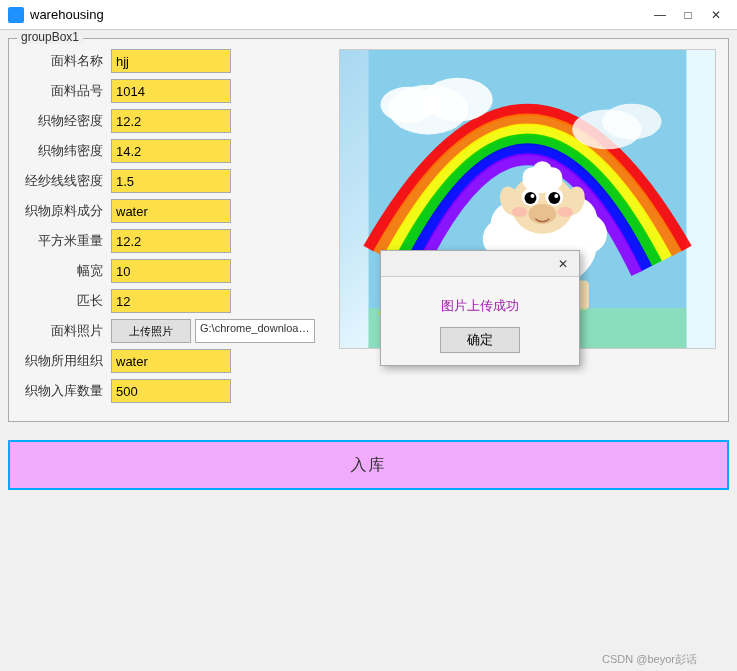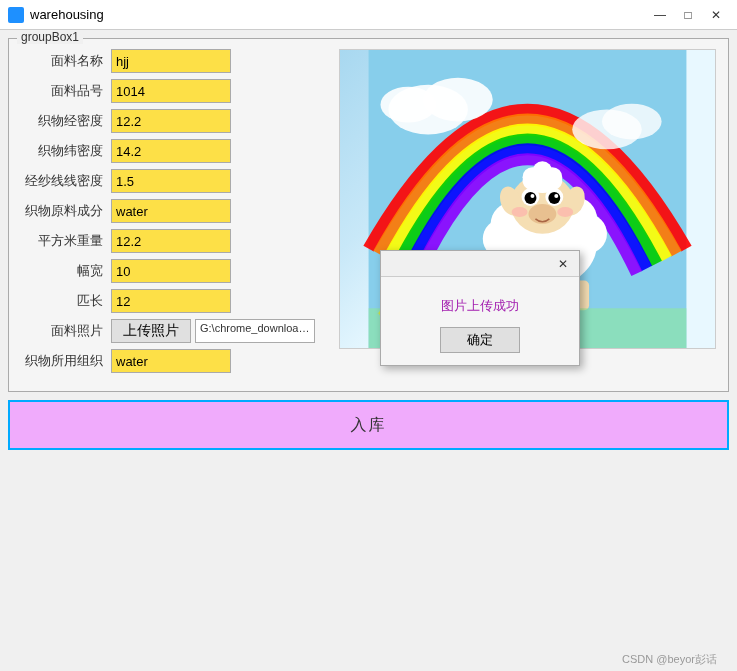--- a/index.html
+++ b/index.html
@@ -62,20 +62,21 @@
       height: calc(671px - 30px);
       position: relative;
       overflow: hidden;
     }
 
     
     .group-box {
       border: 1px solid #aaa;
       background: #f5f5f5;
       padding: 10px 12px 12px 12px;
+      margin-bottom: 10px;
       position: relative;
     }
     .group-box-title {
       position: absolute;
       top: -9px;
       left: 8px;
       background: #f0f0f0;
       padding: 0 4px;
       font-size: 12px;
       color: #333;
@@ -117,21 +118,21 @@
       display: flex;
       align-items: center;
       margin-bottom: 6px;
     }
     .upload-btn {
       width: 80px;
       height: 24px;
       background: #e0e0e0;
       border: 1px solid #aaa;
       cursor: pointer;
-      font-size: 14px;
+      font-size: 11px;
       display: flex;
       align-items: center;
       justify-content: center;
     }
     .file-path-input {
       width: 120px;
       height: 24px;
       border: 1px solid #aaa;
       padding: 2px 4px;
       font-size: 11px;
@@ -234,21 +235,21 @@
       background: #e0e0e0;
       border: 1px solid #aaa;
       cursor: pointer;
       font-size: 13px;
     }
 
     
     .watermark {
       position: absolute;
       bottom: 4px;
-      right: 20px;
+      right: 40px;
       font-size: 11px;
       color: #999;
     }
   </style>
 </head>
 <body>
 
 <div class="title-bar">
   <div class="title-bar-left">
     <div class="title-icon"></div>
@@ -312,20 +313,24 @@
         <div class="photo-row">
           <span class="form-label">面料照片</span>
           <button class="upload-btn">上传照片</button>
           <div class="file-path-input">G:\chrome_download\4f6c4f...</div>
         </div>
 
         <div id="extra-fields-container">
             <div class="form-row">
               <span class="form-label">织物所用组织</span>
               <input type="text" class="form-input" value="water" style="">
+            </div>
+            <div class="form-row">
+              <span class="form-label">织物入库数量</span>
+              <input type="text" class="form-input" value="500" style="">
             </div>
           </div>
       </div>
 
       <div class="image-preview">
         <svg class="cartoon-bg" viewBox="0 0 320 300" xmlns="http://www.w3.org/2000/svg">
 
           <rect width="320" height="300" fill="#87CEEB"></rect>
 
           <path d="M0,200 Q160,-80 320,200" stroke="#FF0000" stroke-width="12" fill="none" opacity="0.9"></path>

